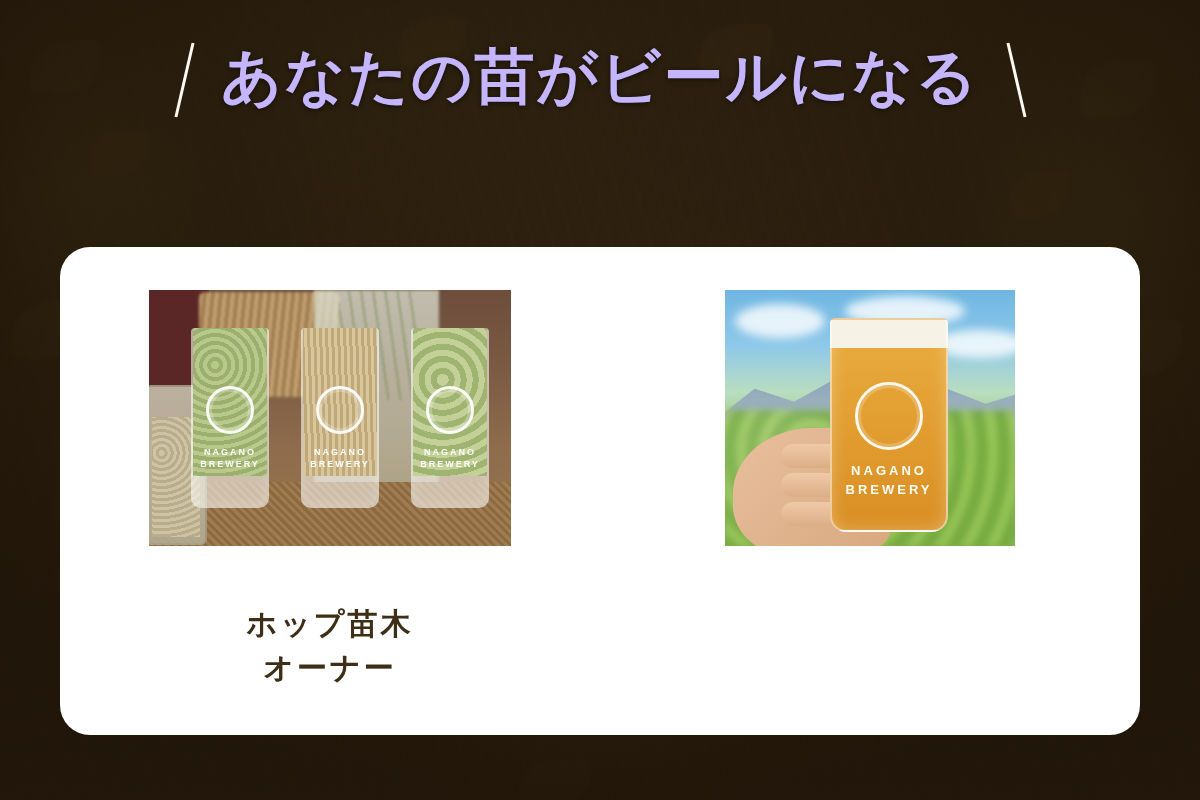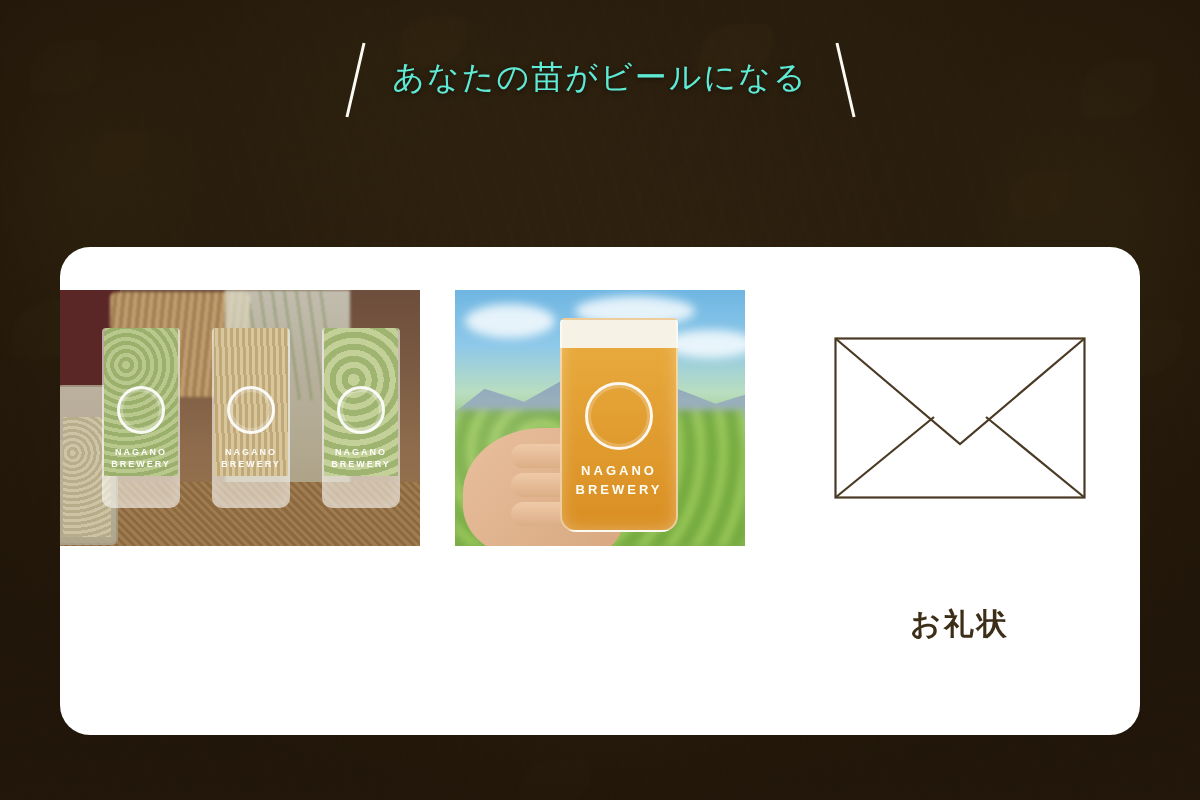--- a/index.html
+++ b/index.html
@@ -50,21 +50,21 @@
   #header { position:absolute; left:0; top:0; width:1200px; height:240px; }
   #subtitle-row {
     position:absolute; left:0; top:34px; width:1200px; height:86px;
     display:flex; align-items:center; justify-content:center; gap:20px;
   }
   .slash { width:34px; height:74px; position:relative; flex:none; }
   .slash i { position:absolute; left:16px; top:2px; width:3px; height:76px; background:#fdfaf4; display:block; }
   .slash.left i  { transform:rotate(13deg);  transform-origin:50% 50%; }
   .slash.right i { transform:rotate(-13deg); transform-origin:50% 50%; }
   #subtitle-text {
-    color:#5eead4; font-size:32px; font-weight:400; letter-spacing:2px;
+    color:#c4b5fd; font-size:60px; font-weight:700; letter-spacing:2px;
     line-height:1; white-space:nowrap;
     text-shadow:0 1px 5px rgba(0,0,0,.55);
   }
   #main-title {
     position:absolute; left:0; top:128px; width:1200px;
     text-align:center; color:#ffffff;
     font-size:66px; font-weight:800; letter-spacing:1px; line-height:1.08;
     white-space:nowrap;
     text-shadow:0 2px 8px rgba(0,0,0,.55);
   }
@@ -274,20 +274,22 @@
           </div>
           <div class="glass g3">
             <div class="fill"></div>
               <div class="base"></div>
               <div class="seal"></div>
             <div class="brand">NAGANO
 BREWERY</div>
           </div>
         </div>
       </div>
+      <div class="caption">ホップ苗木
+オーナー</div>
     </div>
 
     <div class="item">
       <div class="visual-slot">
         <div class="photo" id="photo-beer" style="width:290px;">
           <div class="ph2-cloud" style="left:10px;  top:14px; width:90px;  height:34px;"></div>
           <div class="ph2-cloud" style="left:120px; top:6px;  width:120px; height:30px;"></div>
           <div class="ph2-cloud" style="left:210px; top:40px; width:90px;  height:28px;"></div>
           <div class="ph2-mtn"></div>
           <div class="ph2-field"></div>
@@ -299,26 +301,15 @@
           <div class="ph2-glass">
             <div class="foam"></div>
             <div class="seal"></div>
             <div class="brand">NAGANO
 BREWERY</div>
           </div>
         </div>
       </div>
     </div>
 
-    <div class="item">
-      <div class="visual-slot">
-        <svg id="envelope-icon" viewBox="0 0 252 162">
-          <rect x="1.5" y="1.5" width="249" height="159" fill="#ffffff" stroke="#4a3a24" stroke-width="2.2"></rect>
-          <path d="M1.5 1.5 L126 107 L250.5 1.5" fill="none" stroke="#4a3a24" stroke-width="2.2"></path>
-          <path d="M1.5 160.5 L100 80" fill="none" stroke="#4a3a24" stroke-width="2.2"></path>
-          <path d="M250.5 160.5 L152 80" fill="none" stroke="#4a3a24" stroke-width="2.2"></path>
-        </svg>
-      </div>
-      <div class="caption">お礼状</div>
-    </div>
 
   </div>
 </div>
 
 </body></html>

